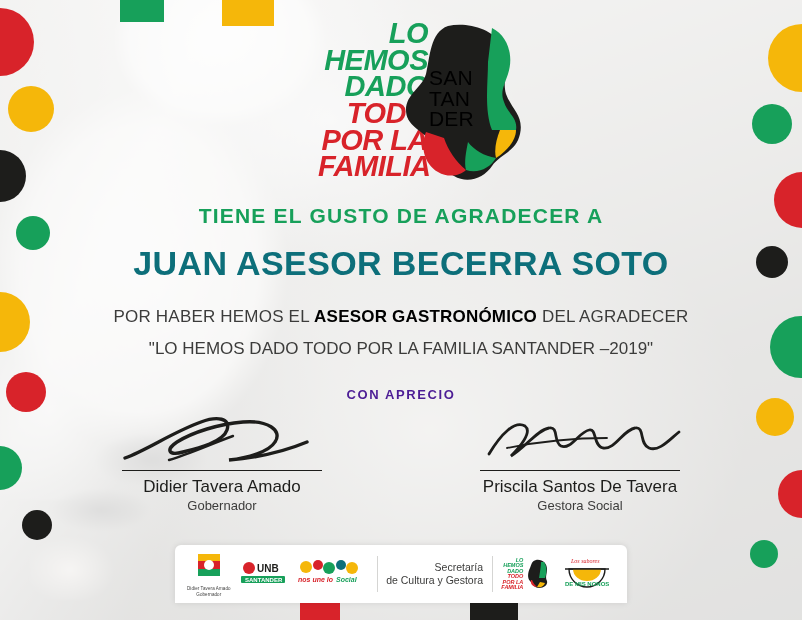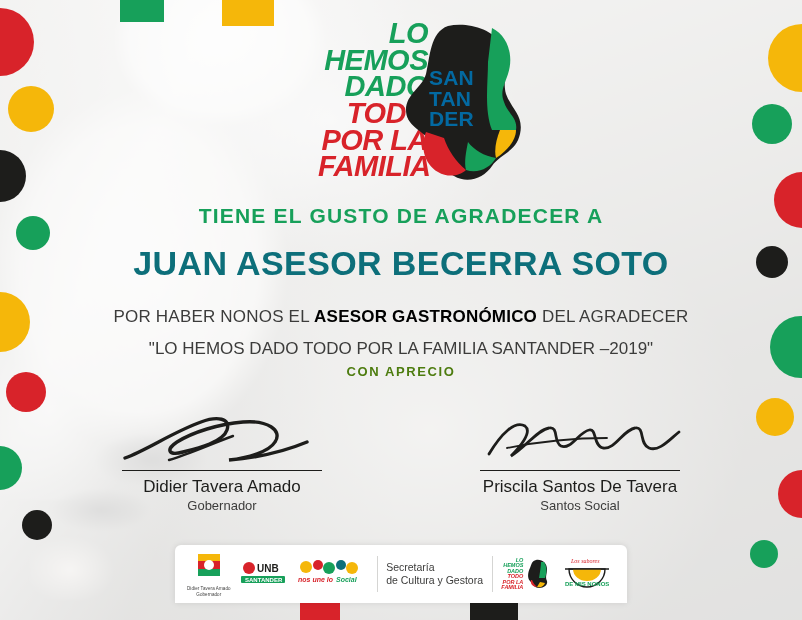--- a/index.html
+++ b/index.html
@@ -97,22 +97,22 @@
   .lema .l6 { font-size: 29px; color: #d8232a; }
 
   .santander-mark {
     position: absolute;
     left: 396px; top: 14px;
     width: 130px; height: 165px;
   }
   .santander-word {
     position: absolute;
     left: 429px; top: 60px;
-    color: #0369a1;
-    font-weight: bold;
+    color: #000000;
+    font-weight: normal;
     font-size: 21px;
     line-height: 0.98;
     letter-spacing: 0.2px;
     z-index: 4;
   }
 
   
   .body-text {
     position: absolute;
     left: 0; right: 0; top: 204px;
@@ -137,24 +137,24 @@
     color: #3c3c3b;
     letter-spacing: 0.2px;
   }
   .line-role b { color: #000000; }
   .line-project {
     margin-top: 12px;
     font-size: 17px;
     color: #3c3c3b;
   }
   .line-regards {
-    margin-top: 5px;
+    margin-top: 28px;
     font-size: 13px;
     font-weight: bold;
-    color: #4d7c0f;
+    color: #4c1d95;
     letter-spacing: 1.6px;
     text-align: center;
   }
 
   
   .signatures {
     position: absolute;
     left: 0; right: 0; top: 408px;
     display: flex;
     justify-content: center;
@@ -205,21 +205,21 @@
     margin-top: 1px;
   }
   .f-divider {
     width: 1px; height: 36px;
     background: #d5d5d3;
   }
   .f-text {
     font-size: 10.5px;
     color: #3c3c3b;
     line-height: 1.25;
-    text-align: left;
+    text-align: right;
   }
   .mini-lema {
     font-size: 5.5px;
     font-weight: bold;
     font-style: italic;
     line-height: 1.0;
     text-align: right;
   }
 </style>
 </head>
@@ -286,21 +286,21 @@
       <div>SAN</div>
       <div>TAN</div>
       <div>DER</div>
     </div>
   </div>
 
   <div class="body-text">
     <div class="line-thanks">TIENE EL GUSTO DE AGRADECER A</div>
     <div class="line-name">JUAN ASESOR BECERRA SOTO</div>
     <div class="line-role">
-      <span>POR HABER NONOS EL </span><b>ASESOR GASTRONÓMICO</b><span> DEL AGRADECER</span>
+      <span>POR HABER HEMOS EL </span><b>ASESOR GASTRONÓMICO</b><span> DEL AGRADECER</span>
     </div>
     <div class="line-project">"LO HEMOS DADO TODO POR LA FAMILIA SANTANDER –2019"</div>
     <div class="line-regards">CON APRECIO</div>
   </div>
 
   <div class="signatures">
     <div class="sig-col">
       <div class="sig-img">
         <svg width="230" height="62" viewBox="0 0 230 62" style="position:absolute;left:10px;top:0;">
           <path d="M18 50 C40 42 66 24 94 14 C110 8 124 10 120 22 C116 34 92 40 76 44
@@ -318,21 +318,21 @@
       <div class="sig-img">
         <svg width="230" height="62" viewBox="0 0 230 62" style="position:absolute;left:12px;top:0;">
           <path d="M22 46 C34 26 48 12 58 18 C66 24 52 40 44 48 C58 40 70 22 82 20
                    C92 18 86 34 94 38 C104 42 112 24 122 22 C130 20 126 38 136 40
                    C148 42 156 22 168 20 C178 18 172 36 182 40 C192 44 202 32 212 24" fill="none" stroke="#1d1d1b" stroke-width="2.8" stroke-linecap="round"></path>
           <path d="M40 40 C70 34 104 30 140 30" fill="none" stroke="#1d1d1b" stroke-width="1.8" stroke-linecap="round"></path>
         </svg>
       </div>
       <div class="sig-rule"></div>
       <div class="sig-name">Priscila Santos De Tavera</div>
-      <div class="sig-title">Santos Social</div>
+      <div class="sig-title">Gestora Social</div>
     </div>
   </div>
 
   <div class="footer-bar">
 
     <div class="f-logo">
       <svg width="34" height="30" viewBox="0 0 34 30">
         <rect x="6" y="3" width="22" height="22" rx="2" fill="#d8232a"></rect>
         <rect x="6" y="3" width="22" height="7" fill="#f5b70a"></rect>
         <rect x="6" y="18" width="22" height="7" fill="#17a05a"></rect>

